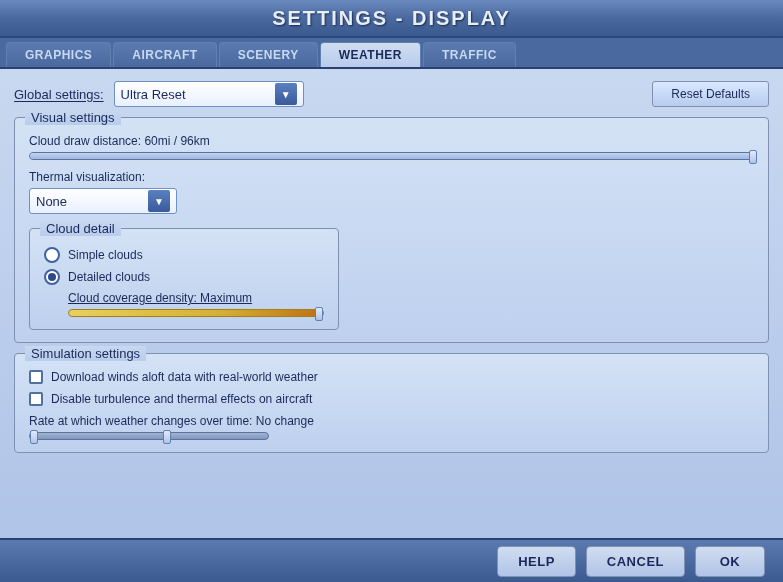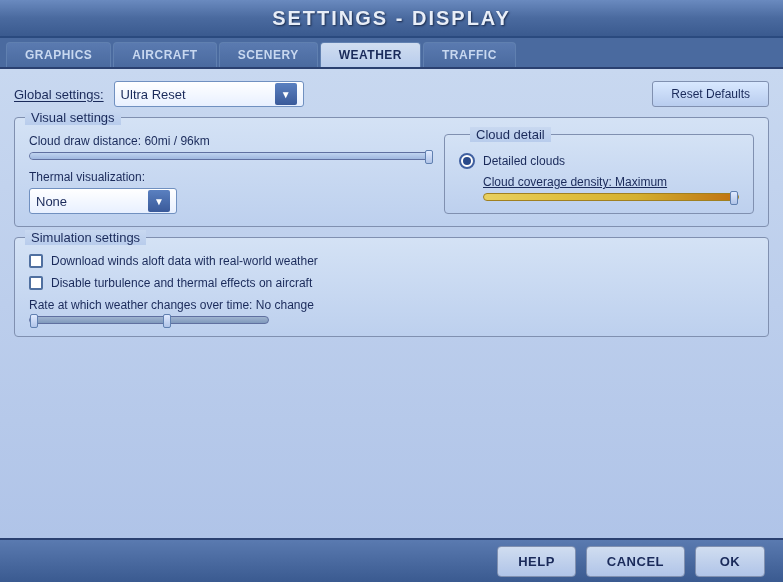--- a/index.html
+++ b/index.html
@@ -157,21 +157,21 @@
       width: 310px;
       border: 1px solid #8090b0;
       border-radius: 4px;
       background: linear-gradient(180deg, #d4e2f5 0%, #bdd0ee 100%);
       padding: 10px 14px 12px 14px;
       position: relative;
     }
     .cloud-detail-title {
       position: absolute;
       top: -8px;
-      left: 25px;
+      left: 10px;
       background: linear-gradient(180deg, #c8d8f0 0%, #b8ccec 100%);
       padding: 0 6px;
       color: #1a2a5a;
       font-size: 13px;
     }
 
     .slider-label {
       color: #1a2a5a;
       font-size: 12px;
       margin-bottom: 4px;
@@ -406,21 +406,21 @@
       <div class="dropdown-select">
         <span class="dropdown-select-text">Ultra Reset</span>
         <div class="dropdown-arrow">▼</div>
       </div>
     </div>
     <button class="reset-btn">Reset Defaults</button>
   </div>
 
   <div class="section-box">
     <span class="section-title">Visual settings</span>
-    <div class="visual-section" style="margin-top:6px;">
+    <div class="visual-section" style="margin-top:6px;flex-direction:column;">
 
       <div class="visual-left">
         <div>
           <div class="slider-label">Cloud draw distance: 60mi / 96km</div>
           <div class="slider-track">
             <div class="slider-fill" style="width:100%;"></div>
             <div class="slider-thumb" style="right:-4px; left:auto;"></div>
           </div>
         </div>
         <div>
@@ -430,20 +430,26 @@
             <div class="thermal-arrow">▼</div>
           </div>
         </div>
       </div>
 
       <div class="cloud-detail-box">
         <span class="cloud-detail-title">Cloud detail</span>
         <div style="margin-top:8px;">
           <div class="radio-row">
             <div class="radio-outer">
+              
+            </div>
+            <span class="radio-label">Simple clouds</span>
+          </div>
+          <div class="radio-row">
+            <div class="radio-outer">
               <div class="radio-inner"></div>
             </div>
             <span class="radio-label">Detailed clouds</span>
           </div>
           <div class="density-label">Cloud coverage density: Maximum</div>
           <div class="density-track">
             <div class="density-thumb"></div>
           </div>
         </div>
       </div>

